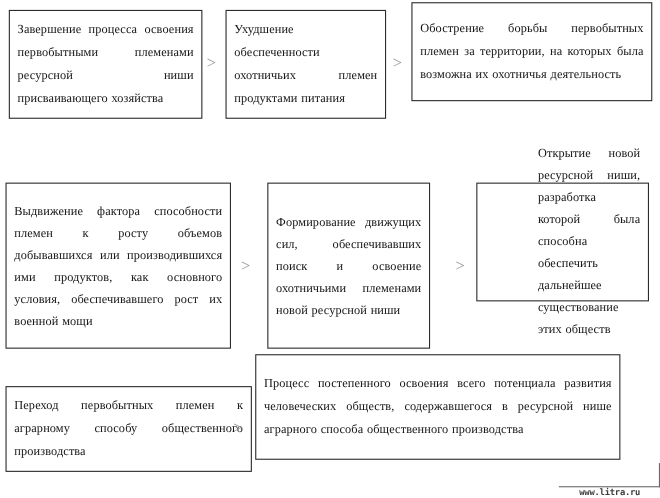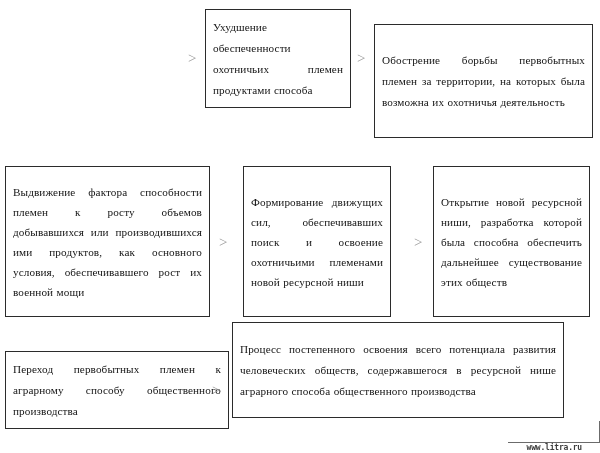--- a/index.html
+++ b/index.html
@@ -76,45 +76,48 @@
     right: 0;
     bottom: 10px;
     width: 1px;
     height: 22px;
     background: #6b6b6b;
   }
 
   
   #n1 { left: 8px;   top: 9px;   width: 176px; height: 99px; }
   #n2 { left: 205px; top: 9px;   width: 146px; height: 99px; }
-  #n3 { left: 374px; top: 24px;   width: 219px; height: 114px; }
+  #n3 { left: 374px; top: 2px;   width: 219px; height: 90px; }
   #c1 { left: 188px; top: 51px; }
   #c2 { left: 357px; top: 51px; }
 
   
   #n4 { left: 5px;   top: 166px; width: 205px; height: 151px; justify-content: center; }
   #n5 { left: 243px; top: 166px; width: 148px; height: 151px; }
-  #n6 { left: 433px; top: 166px; width: 157px; height: 151px; }
+  #n6 { left: 433px; top: 166px; width: 157px; height: 108px; padding-left: 48px; }
   #c3 { left: 219px; top: 235px; }
   #c4 { left: 414px; top: 235px; }
 
   
   #n7 { left: 5px;   top: 351px; width: 224px; height: 78px; }
   #n8 { left: 232px; top: 322px; width: 332px; height: 96px; }
   #c5 { left: 212px; top: 383px; }
 </style>
 </head>
 <body>
 
 <div id="canvas">
 
+  <div class="node" id="n1">
+    <span class="txt">Завершение процесса освоения первобытными племенами ресурсной ниши присваивающего хозяйства</span>
+  </div>
   <div class="connector" id="c1">&gt;</div>
 
   <div class="node" id="n2">
-    <span class="txt">Ухудшение обеспеченности охотничьих племен продуктами способа</span>
+    <span class="txt">Ухудшение обеспеченности охотничьих племен продуктами питания</span>
   </div>
   <div class="connector" id="c2">&gt;</div>
 
   <div class="node" id="n3">
     <span class="txt">Обострение борьбы первобытных племен за территории, на которых была возможна их охотничья деятельность</span>
   </div>
 
   <div class="node tight" id="n4">
     <span class="txt">Выдвижение фактора способности племен к росту объемов добывавшихся или производившихся ими продуктов, как основного условия, обеспечивавшего рост их военной мощи</span>
   </div>

